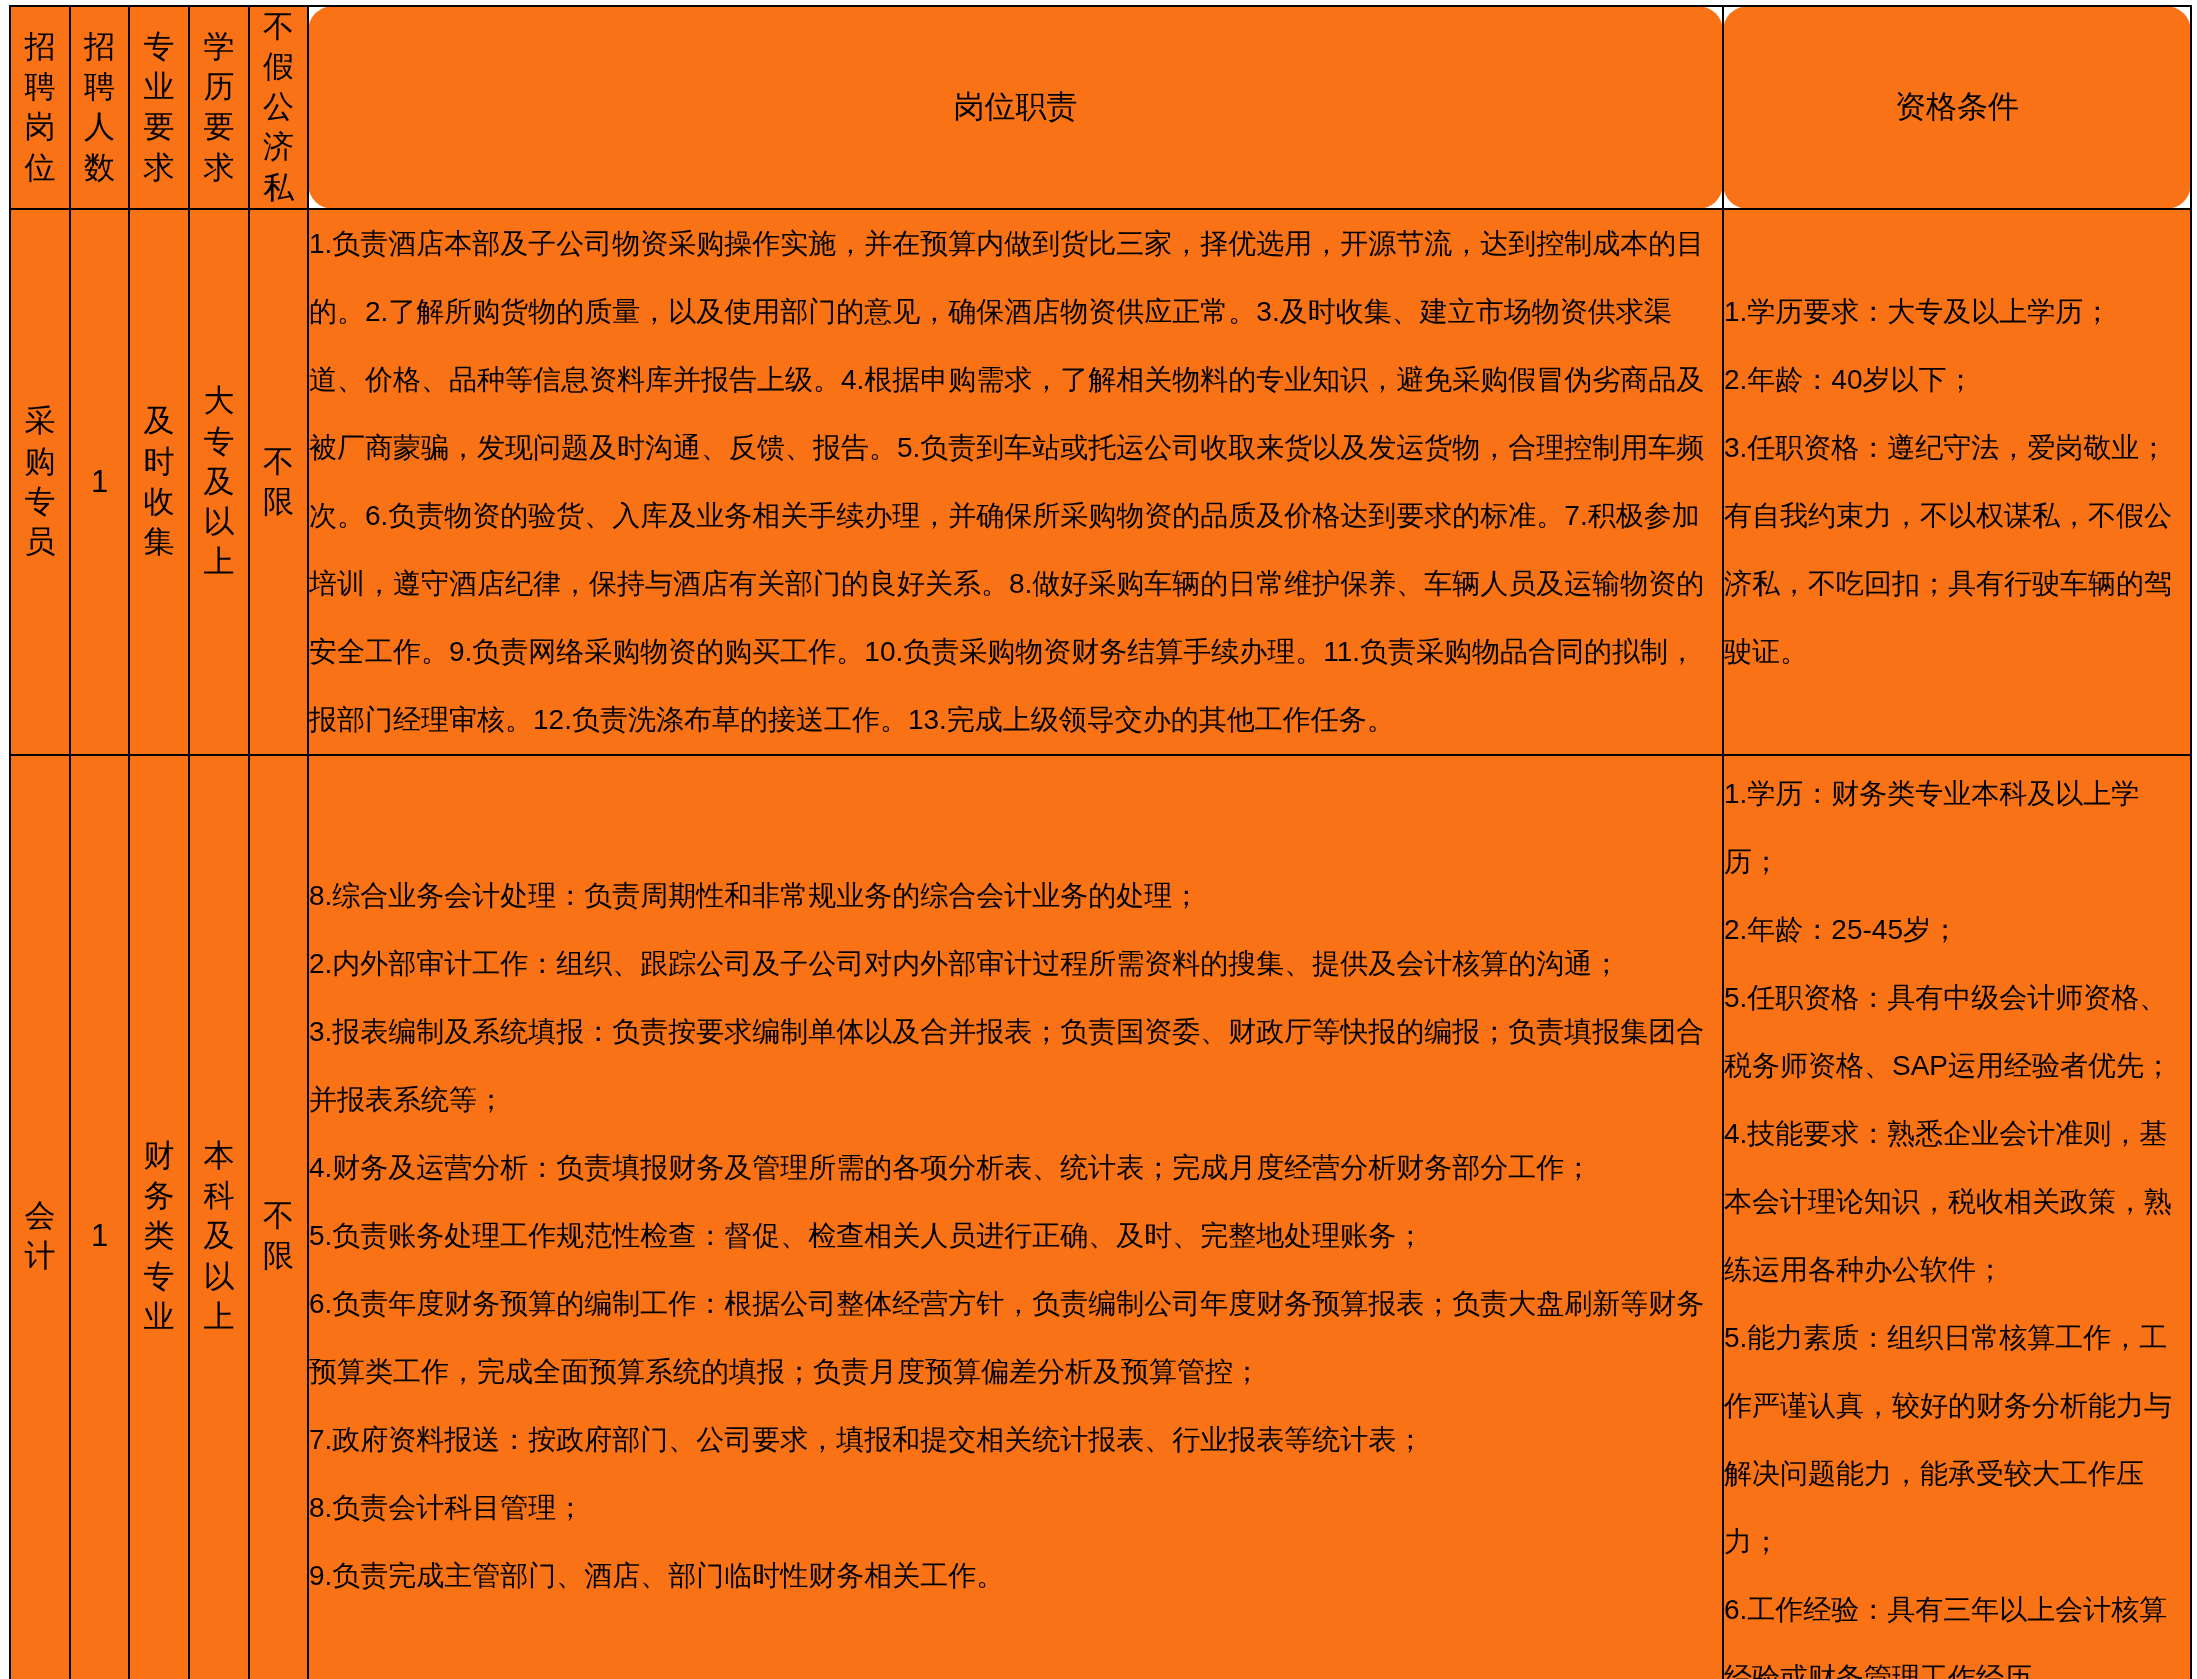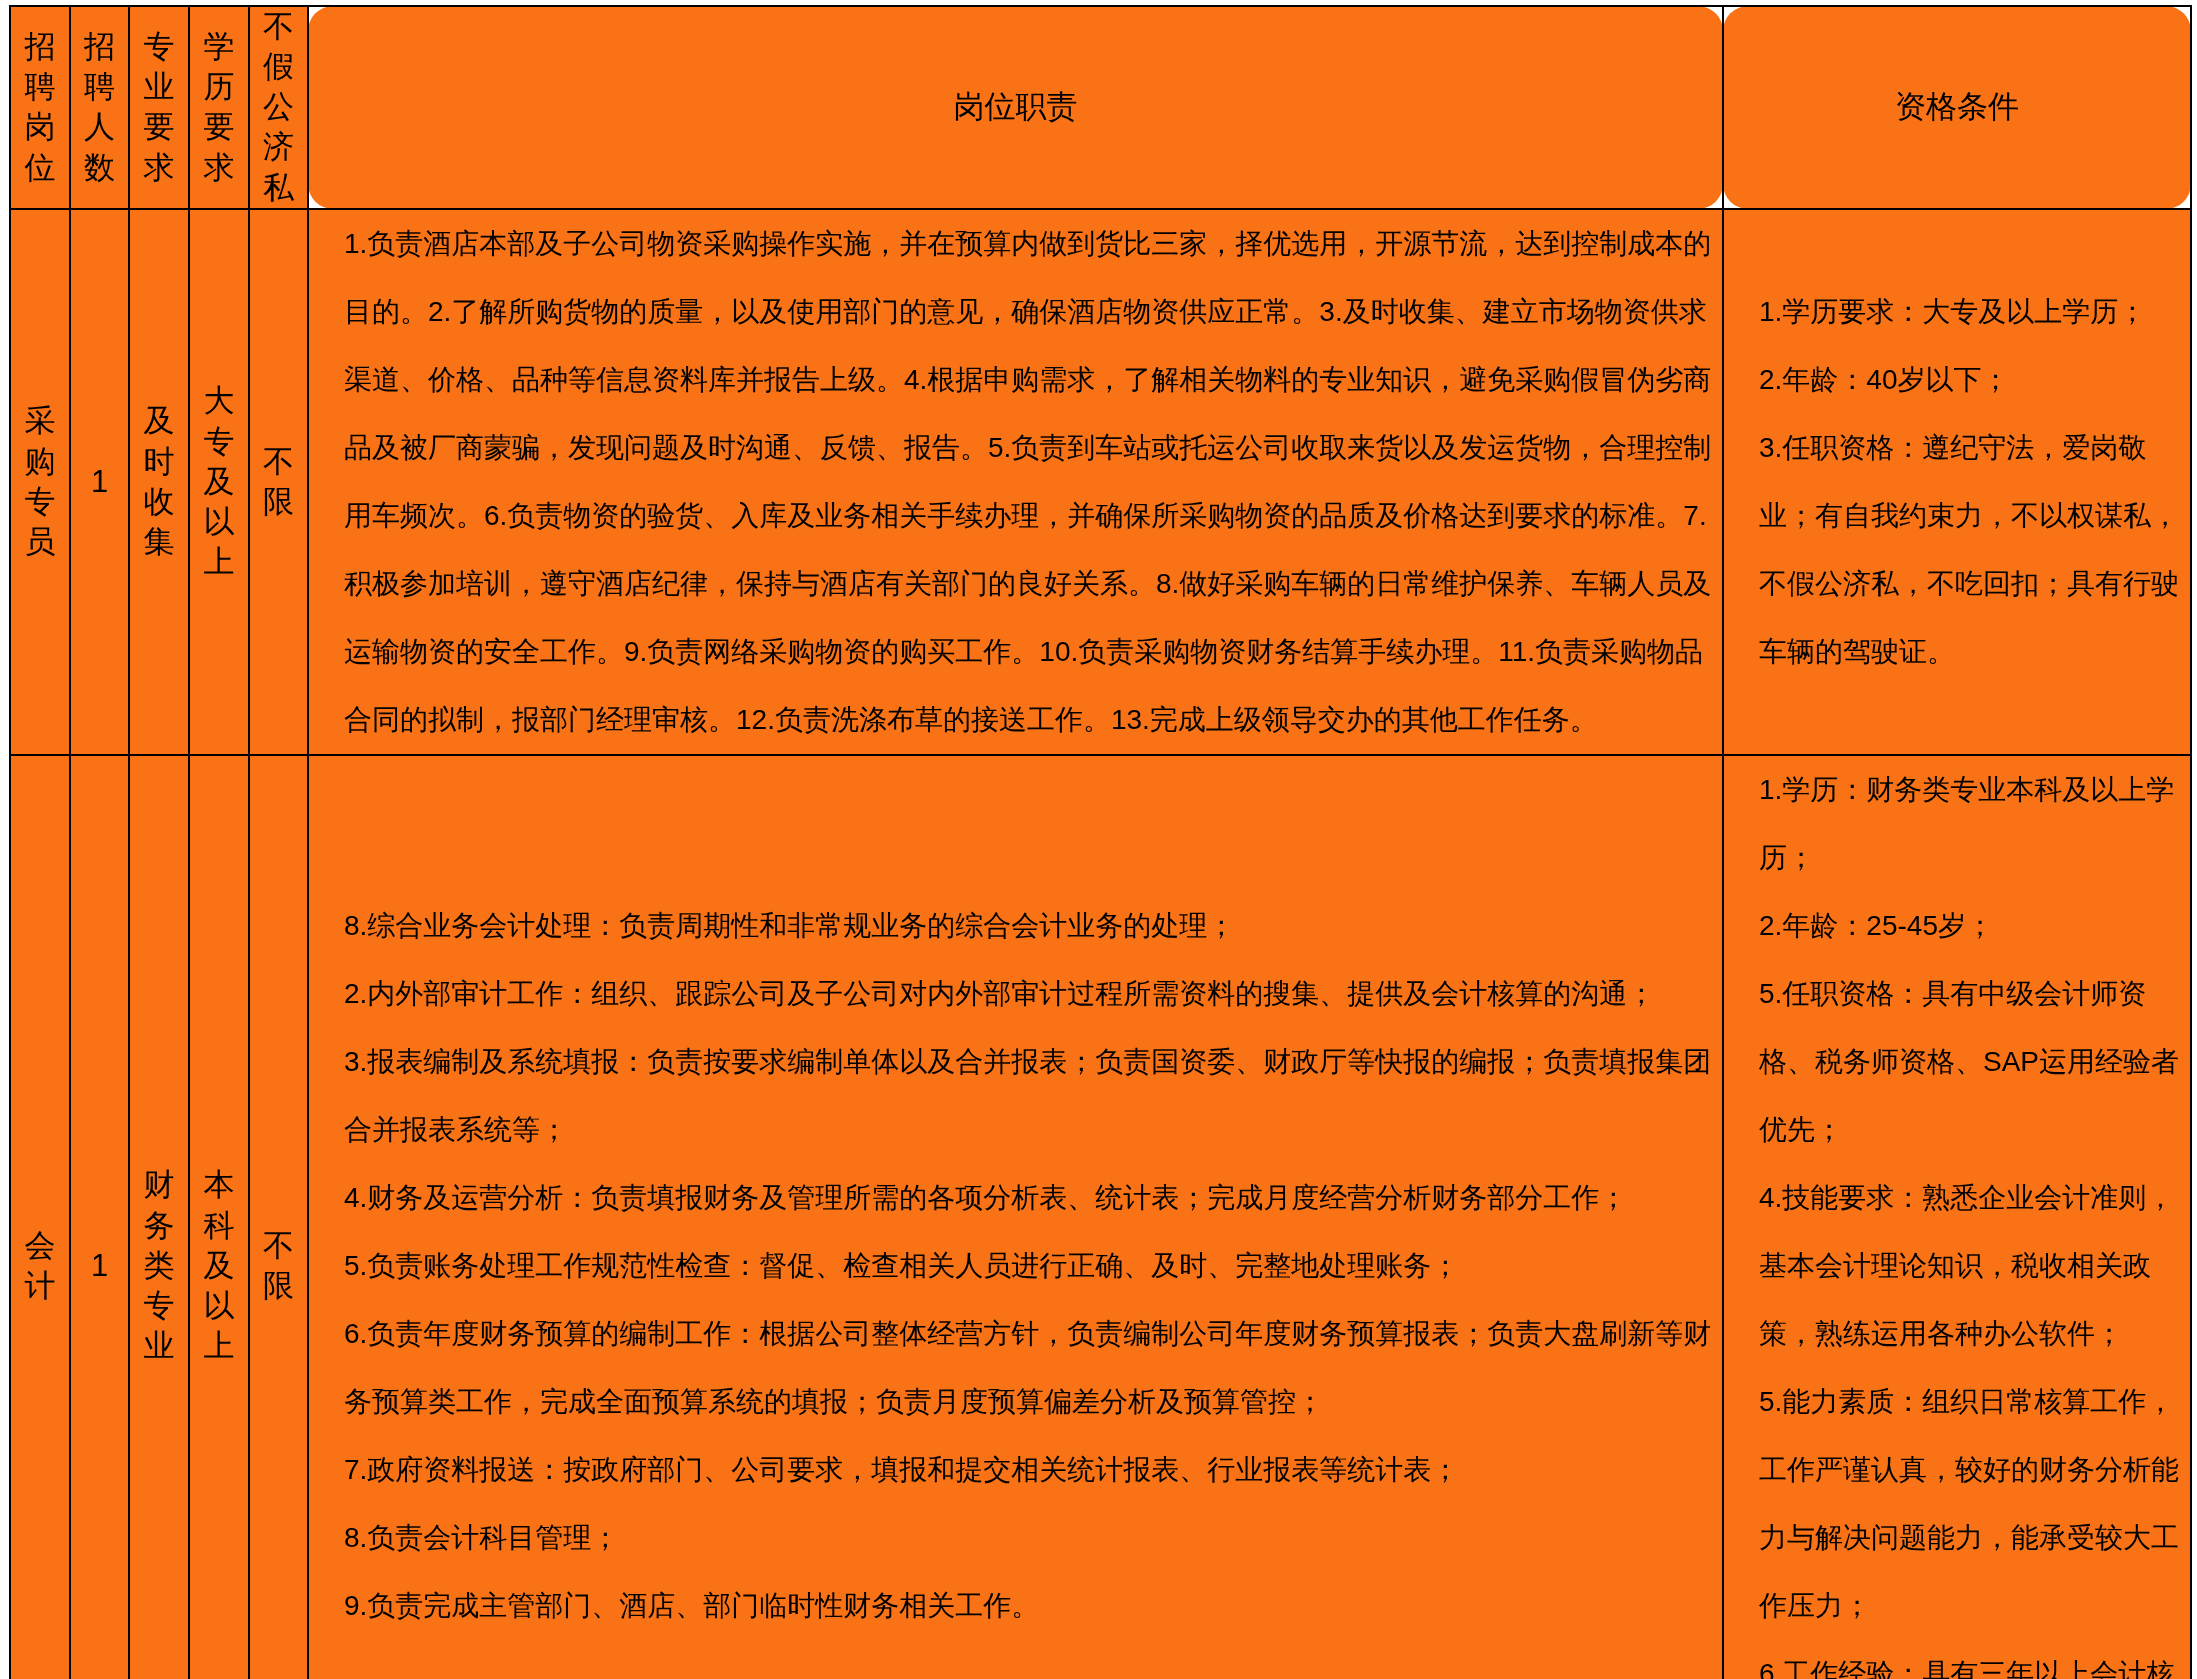--- a/index.html
+++ b/index.html
@@ -48,21 +48,20 @@
     font-size: 31px;
     text-align: center;
     border-radius: 25px;
   }
   td.duties-cell  { padding: 0 9px 0 17px; }
   td.quals-cell   { padding: 0 7.2px  0 10.8px; }
   .para {
     font-size: 28px;
     line-height: 68px;
     text-align: left;
-    padding-left: 35px;
   }
 </style>
 </head>
 <body>
 
 <table class="recruit">
   <colgroup>
     <col style="width:60px">
     <col style="width:59px">
     <col style="width:60px">

